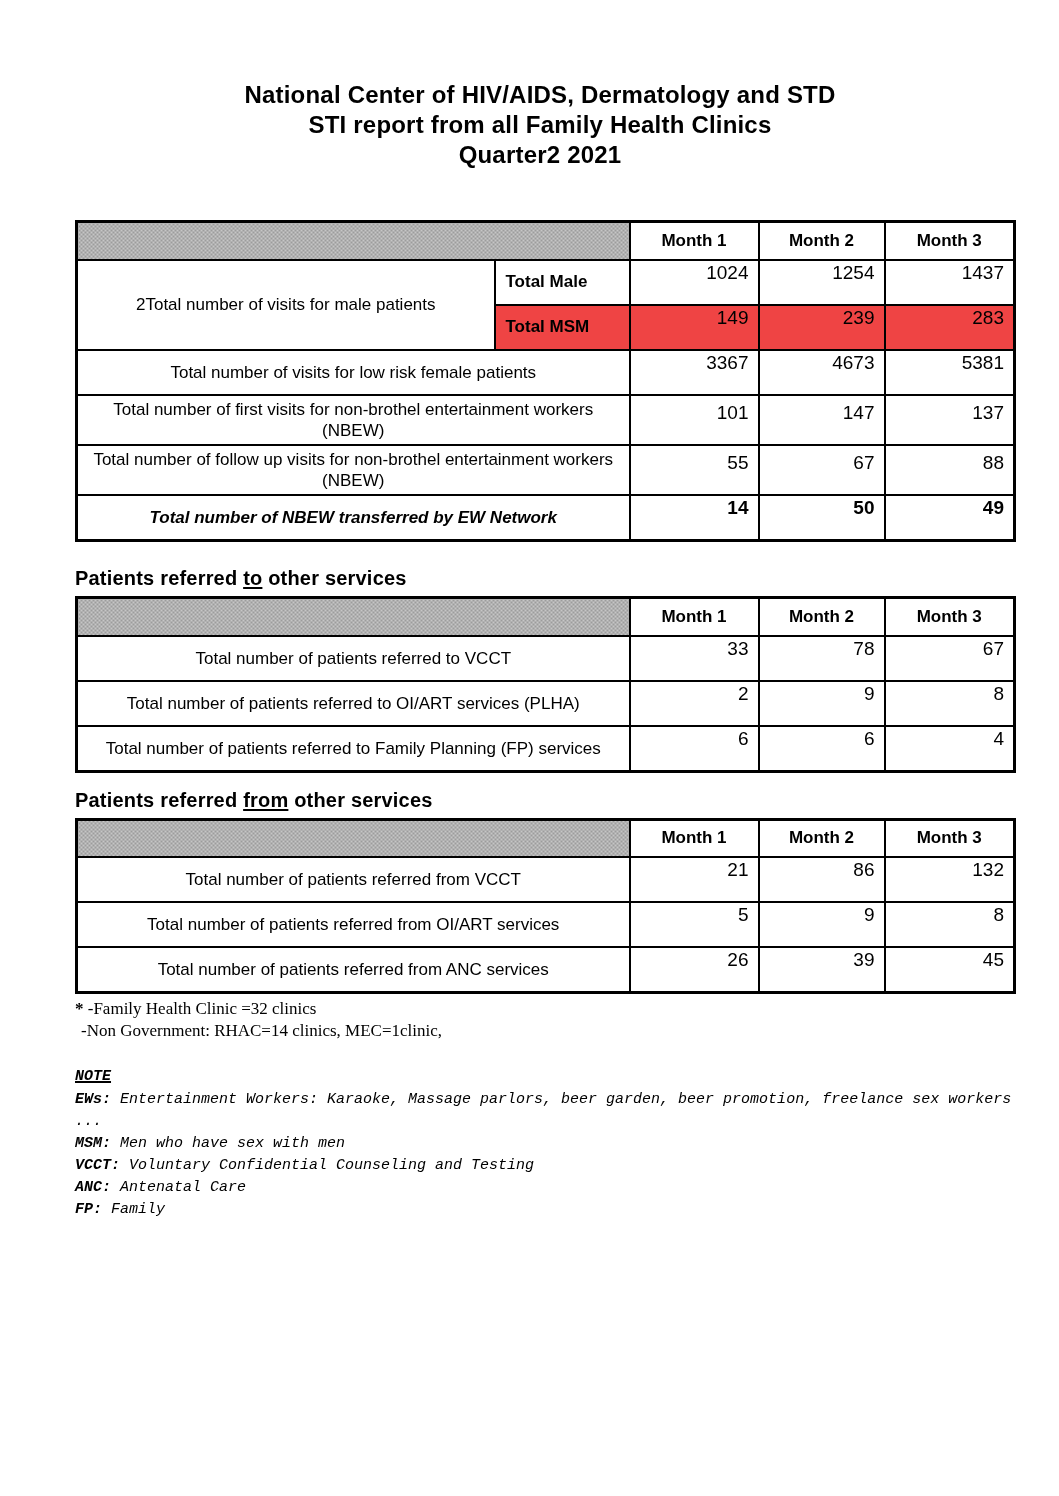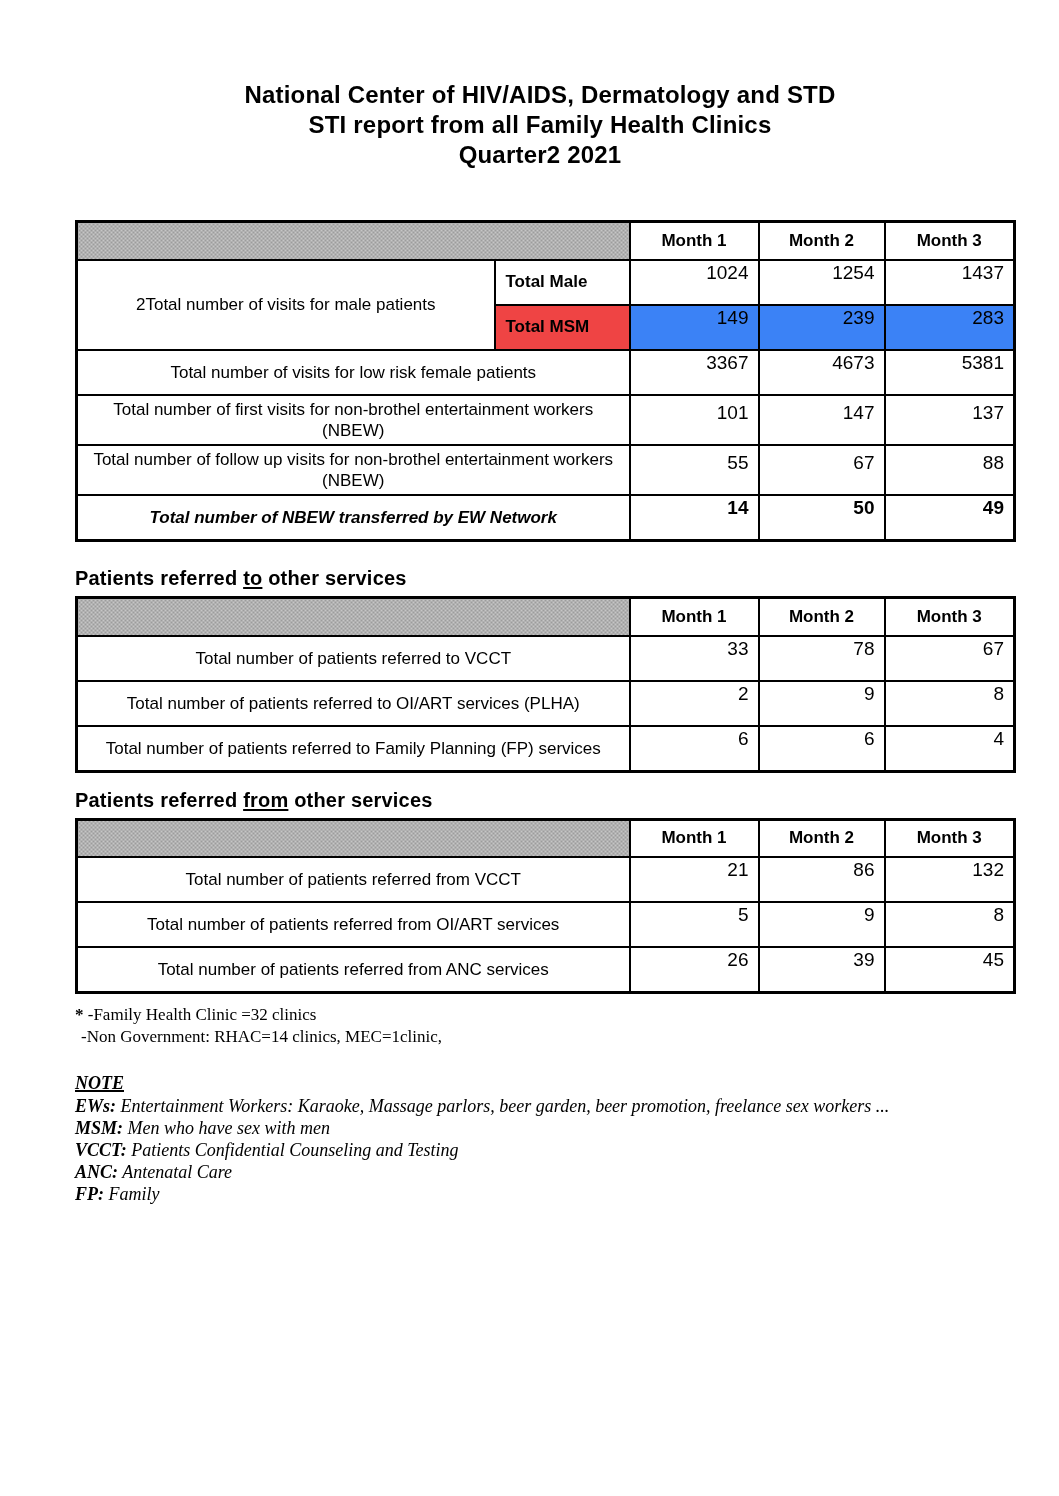--- a/index.html
+++ b/index.html
@@ -28,42 +28,42 @@
     background-image:repeating-conic-gradient(#9c9c9c 0% 25%, #c6c6c6 0% 50%);
     background-size:4px 4px;
   }
   th.month { font-weight:700; font-size:17px; text-align:center; vertical-align:middle; padding:2px; }
 
   td.lbl { font-size:17px; line-height:21px; text-align:center; vertical-align:middle; padding:3px 10px; font-weight:400; }
   td.sub { font-size:17px; font-weight:700; text-align:left; vertical-align:middle; padding:3px 10px; }
   td.val { font-size:19px; text-align:right; vertical-align:bottom; padding:1px 9px 20px; font-weight:400; }
 
   .msm-lbl { background:#ef4444; }
-  .msm-val { background:#3b82f6; }
+  .msm-val { background:#ef4444; }
 
   tr.r-head  { height:38px;padding-left:27px; }
   tr.r-male  { height:43px; }
   tr.r-msm   { height:41px; }
   tr.r-female{ height:38px; }
   tr.r-nbew  { height:45px; }
   tr.r-trans { height:46px; }
   tr.r-data  { height:42px; }
   tr.r-trans td.lbl { font-weight:700; font-style:italic; }
   tr.r-trans td.val { font-weight:700; }
 
   .section-heading { font-size:20px; font-weight:700; margin:25px 0 6px; letter-spacing:0.2px; }
   .section-heading .ul { text-decoration:underline; text-decoration-thickness:2px; text-underline-offset:2px; }
   .h-from { margin-top:16px; }
 
   
-  .footnote { font-family:"Liberation Serif", serif; font-size:17px; line-height:22px; margin-top:10px; }
+  .footnote { font-family:"Liberation Serif", serif; font-size:17px; line-height:22px; margin-top:4px; }
   .footnote .star { font-weight:700; }
   .fn-line2 { padding-left:6px; }
 
-  .note-block { font-family:Liberation Serif, serif; margin-top:24px; font-size:18px; line-height:22px; }
+  .note-block { font-family:Liberation Mono, monospace; margin-top:24px; font-size:15px; line-height:22px; }
   .note-heading { font-weight:700; font-style:italic; text-decoration:underline; text-decoration-thickness:2px; display:inline-block; margin-bottom:1px; }
   .note-item { font-style:italic; }
   .note-item .abbr { font-weight:700; }
 </style>
 </head>
 <body>
 
 <div class="page">
 
   <div class="titles">
@@ -205,19 +205,19 @@
 
     <div class="footnote">
       <div><span class="star">*</span><span> -Family Health Clinic =32 clinics</span></div>
       <div class="fn-line2">-Non Government: RHAC=14 clinics, MEC=1clinic,</div>
     </div>
 
     <div class="note-block">
       <div><span class="note-heading">NOTE</span></div>
       <div class="note-item"><span class="abbr">EWs:</span><span> Entertainment Workers: Karaoke, Massage parlors, beer garden, beer promotion, freelance sex workers ...</span></div>
       <div class="note-item"><span class="abbr">MSM:</span><span> Men who have sex with men</span></div>
-      <div class="note-item"><span class="abbr">VCCT:</span><span> Patients Confidential Counseling and Testing</span></div>
+      <div class="note-item"><span class="abbr">VCCT:</span><span> Voluntary Confidential Counseling and Testing</span></div>
       <div class="note-item"><span class="abbr">ANC:</span><span> Antenatal Care</span></div>
       <div class="note-item"><span class="abbr">FP:</span><span> Family</span></div>
     </div>
 
   </div>
 </div>
 
 </body></html>

